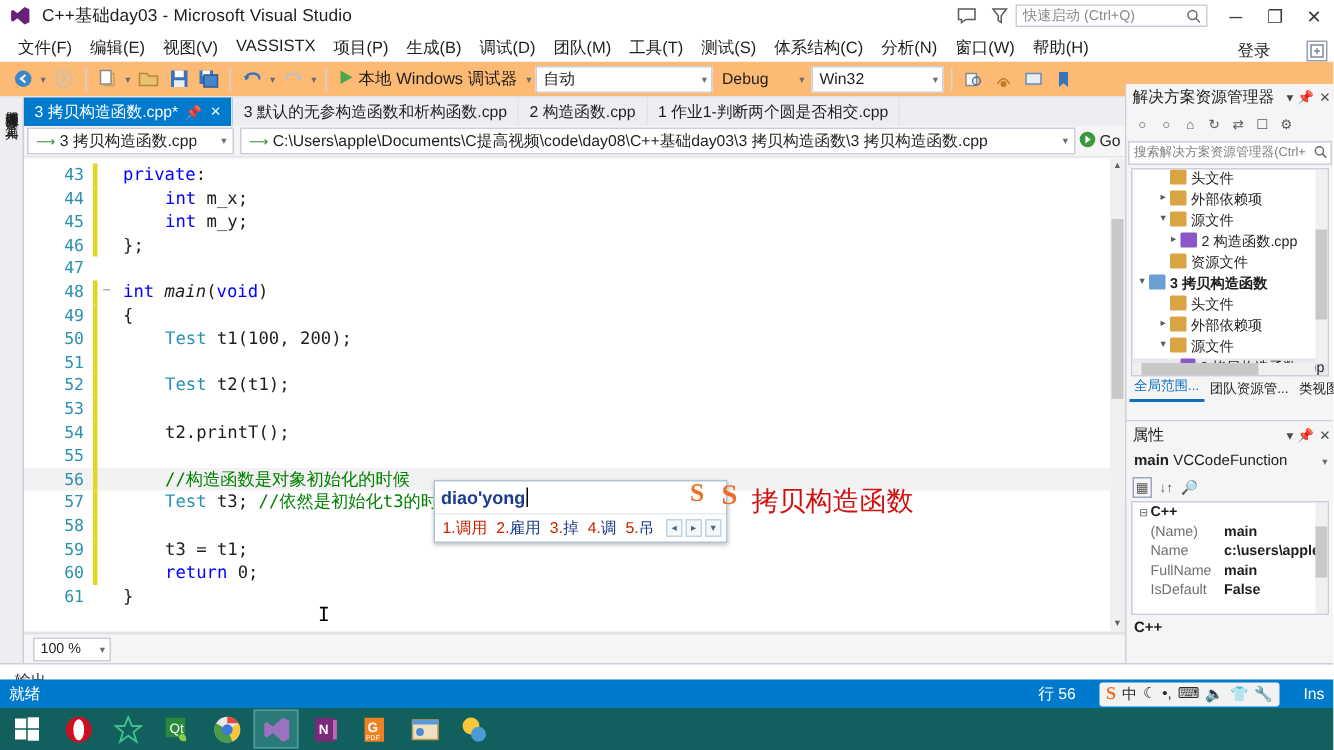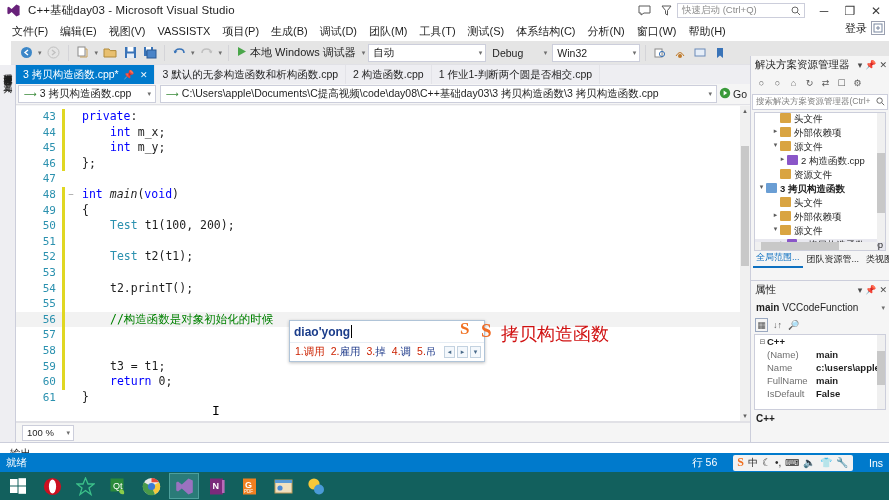--- a/index.html
+++ b/index.html
@@ -40,28 +40,28 @@
           font-size: 12px; color: #3b3b3b; }
 
   
   .menubar {
     height: 20px; background: #ffffff;
     display: flex; align-items: center;
     padding-left: 6px; position: relative;
   }
   .menu-item { padding: 1px 6px; font-size: 11px; color: #1e1e1e; white-space: nowrap; }
   .menubar-right { position: absolute; right: 4px; top: 0; height: 20px;
-                   display: flex; align-items: flex-start; gap: 4px; margin-left: 44px; }
+                   display: flex; align-items: flex-end; gap: 24px; margin-left: 44px; }
   .signin { font-size: 11px; color: #1e1e1e; }
   .fb-icon { width: 14px; height: 14px; border: 1px solid #9aa0b0; display:inline-block; position: relative; }
 
   
   .toolbar {
-    height: 24px; background: #e5e5e5; border-bottom: 1px solid #e1e1e6;
-    display: flex; align-items: center; padding-left: 6px; gap: 2px; margin-left: 11px;
+    height: 24px; background: #fdba74; border-bottom: 1px solid #e1e1e6;
+    display: flex; align-items: center; padding-left: 6px; gap: 2px;
   }
   .tb-sep { width: 1px; height: 16px; background: #d4d4d8; margin: 0 3px; }
   .tb-btn { height: 20px; min-width: 18px; display: flex; align-items: center;
             justify-content: center; color: #4a4a4a; font-size: 11px; padding: 0 2px; }
   .tb-caret { font-size: 7px; color: #6d6d6d; padding: 0 1px; }
   .tb-run { display: flex; align-items: center; gap: 3px; padding: 0 3px; font-size: 11px; color:#1e1e1e; }
   .tb-combo {
     height: 18px; border: 1px solid #cccedb; background: #fff;
     font-size: 10.5px; color: #1e1e1e; display: flex; align-items: center;
     padding: 0 2px 0 4px; justify-content: space-between;
@@ -514,21 +514,21 @@
         <div class="cline"><span class="gutter-num">47</span><span class="changebar"></span><span class="fold"></span><span class="ctext" style="padding-left: 5px;"></span></div>
         <div class="cline"><span class="gutter-num">48</span><span class="changebar saved"></span><span class="fold">−</span><span class="ctext" style="padding-left: 5px;"><span class="k">int</span><span class="id"> </span><span class="fn">main</span><span class="id">(</span><span class="k">void</span><span class="id">)</span></span></div>
         <div class="cline"><span class="gutter-num">49</span><span class="changebar saved"></span><span class="fold"></span><span class="ctext" style="padding-left: 5px;"><span class="id">{</span></span></div>
         <div class="cline"><span class="gutter-num">50</span><span class="changebar saved"></span><span class="fold"></span><span class="ctext" style="padding-left: 33px;"><span class="ty">Test</span><span class="id"> t1(100, 200);</span></span></div>
         <div class="cline"><span class="gutter-num">51</span><span class="changebar saved"></span><span class="fold"></span><span class="ctext" style="padding-left: 5px;"></span></div>
         <div class="cline"><span class="gutter-num">52</span><span class="changebar saved"></span><span class="fold"></span><span class="ctext" style="padding-left: 33px;"><span class="ty">Test</span><span class="id"> t2(t1);</span></span></div>
         <div class="cline"><span class="gutter-num">53</span><span class="changebar saved"></span><span class="fold"></span><span class="ctext" style="padding-left: 5px;"></span></div>
         <div class="cline"><span class="gutter-num">54</span><span class="changebar saved"></span><span class="fold"></span><span class="ctext" style="padding-left: 33px;"><span class="id">t2.printT();</span></span></div>
         <div class="cline"><span class="gutter-num">55</span><span class="changebar saved"></span><span class="fold"></span><span class="ctext" style="padding-left: 5px;"></span></div>
         <div class="cline hl-line"><span class="gutter-num">56</span><span class="changebar saved"></span><span class="fold"></span><span class="ctext" style="padding-left: 33px;"><span class="cm">//构造函数是对象初始化的时候</span></span></div>
-        <div class="cline"><span class="gutter-num">57</span><span class="changebar saved"></span><span class="fold"></span></div>
+        <div class="cline"><span class="gutter-num">57</span><span class="changebar saved"></span><span class="fold"></span><span class="ctext" style="padding-left: 33px;"><span class="ty">Test</span><span class="id"> t3; </span><span class="cm">//依然是初始化t3的时</span></span></div>
         <div class="cline"><span class="gutter-num">58</span><span class="changebar saved"></span><span class="fold"></span><span class="ctext" style="padding-left: 5px;"></span></div>
         <div class="cline"><span class="gutter-num">59</span><span class="changebar saved"></span><span class="fold"></span><span class="ctext" style="padding-left: 33px;"><span class="id">t3 = t1;</span></span></div>
         <div class="cline"><span class="gutter-num">60</span><span class="changebar saved"></span><span class="fold"></span><span class="ctext" style="padding-left: 33px;"><span class="k">return</span><span class="id"> 0;</span></span></div>
         <div class="cline"><span class="gutter-num">61</span><span class="changebar"></span><span class="fold"></span><span class="ctext" style="padding-left: 5px;"><span class="id">}</span></span></div>
       </div>
     <div class="caret-mouse">I</div>
     <div class="vscroll">
       <div class="vbtn" style="top:0;">▴</div>
       <div class="thumb"></div>
       <div class="vbtn" style="bottom:0;">▾</div>

